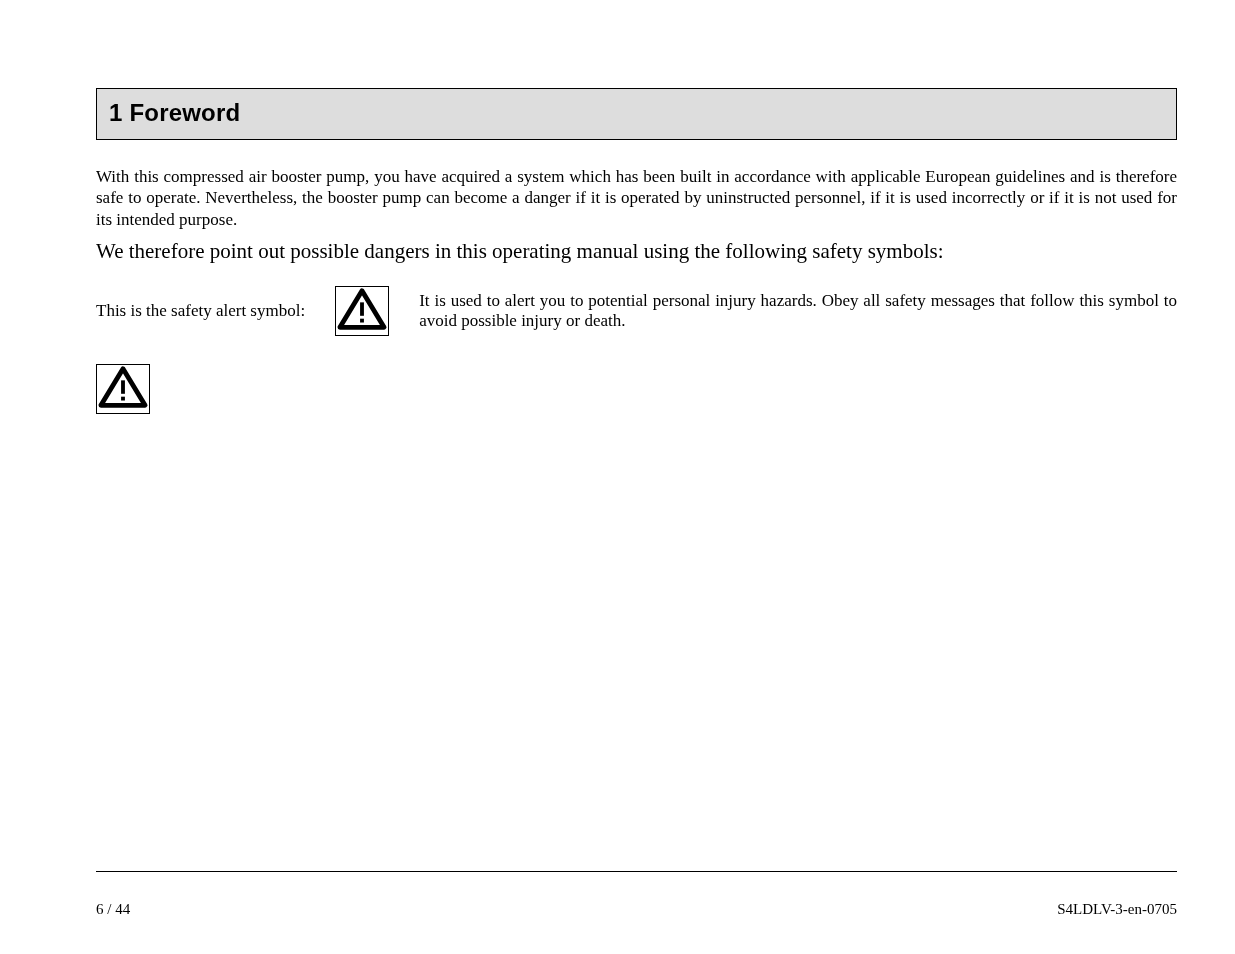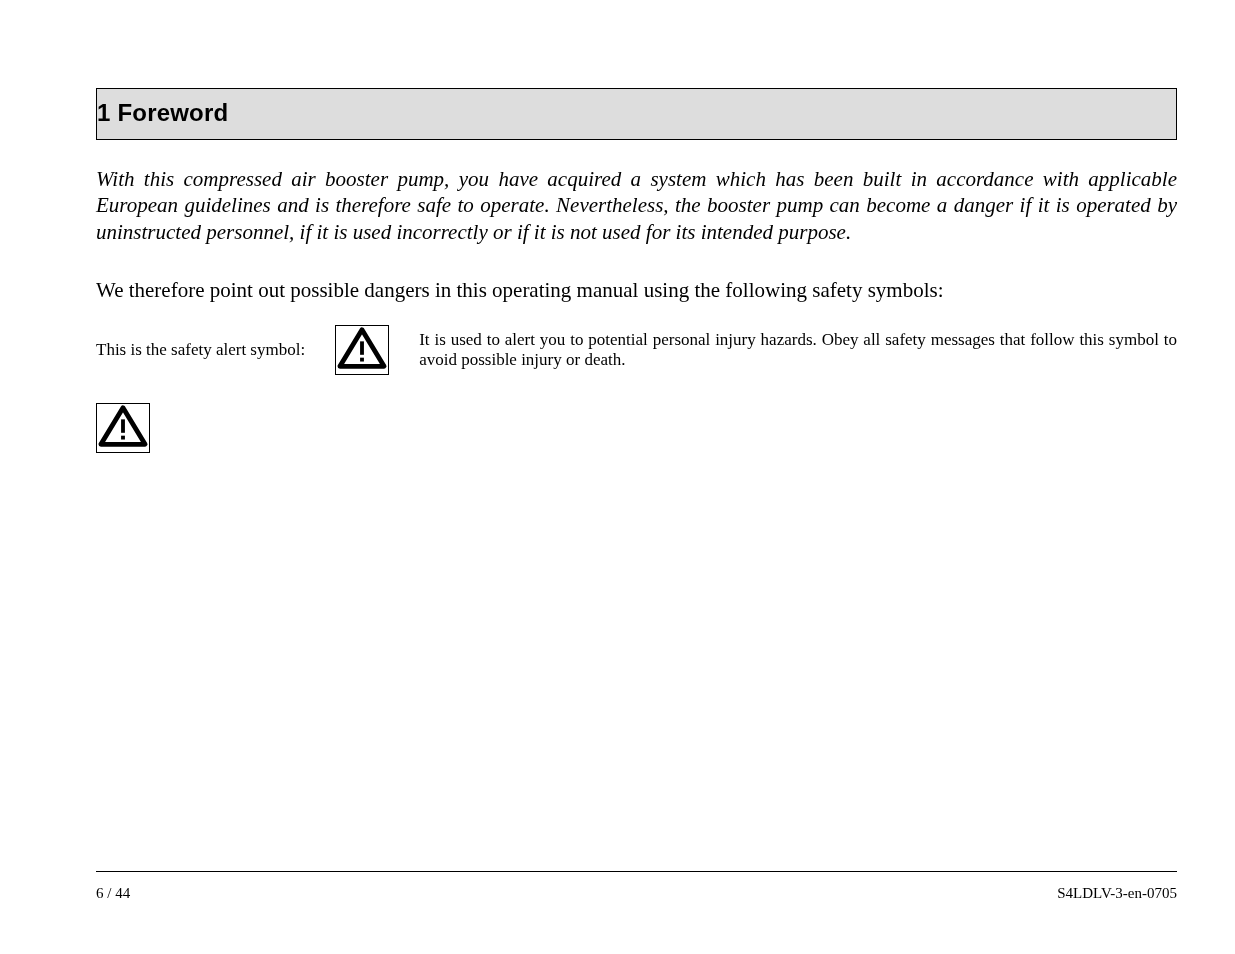--- a/index.html
+++ b/index.html
@@ -12,36 +12,35 @@
   .page {
     width: 1235px;
     min-height: 954px;
     box-sizing: border-box;
     padding: 88px 58px 40px 96px;
     position: relative;
   }
   .title-box {
     border: 1px solid #000000;
     background: #dddddd;
-    padding: 10px 12px 12px 0;
+    padding: 10px 12px 12px 12px;
     margin-bottom: 26px;
   }
   .title-box h1 {
     margin: 0;
     font-family: Arial, Helvetica, sans-serif;
     font-weight: bold;
     font-size: 24px;
     letter-spacing: 0.2px;
   }
   p.intro {
-    margin: 0 0 32px 0;
-    font-size: 21px;
+    margin: 0 0 8px 0;
+    font-size: 17px;
     line-height: 1.25;
     text-align: justify;
-    font-style: italic;
   }
   p.intro2 {
     margin: 0 0 22px 0;
     font-size: 21px;
     line-height: 1.25;
     text-align: justify;
   }
   .signal-line {
     display: flex;
     align-items: center;
@@ -87,21 +86,21 @@
     position: absolute;
     left: 96px;
     right: 58px;
     bottom: 82px;
     border-top: 1px solid #000000;
   }
   .footer {
     position: absolute;
     left: 96px;
     right: 58px;
-    bottom: 52px;
+    bottom: 36px;
     display: flex;
     justify-content: space-between;
     font-size: 15px;
   }
 </style>
 </head>
 <body>
 
 <div class="page">
 

